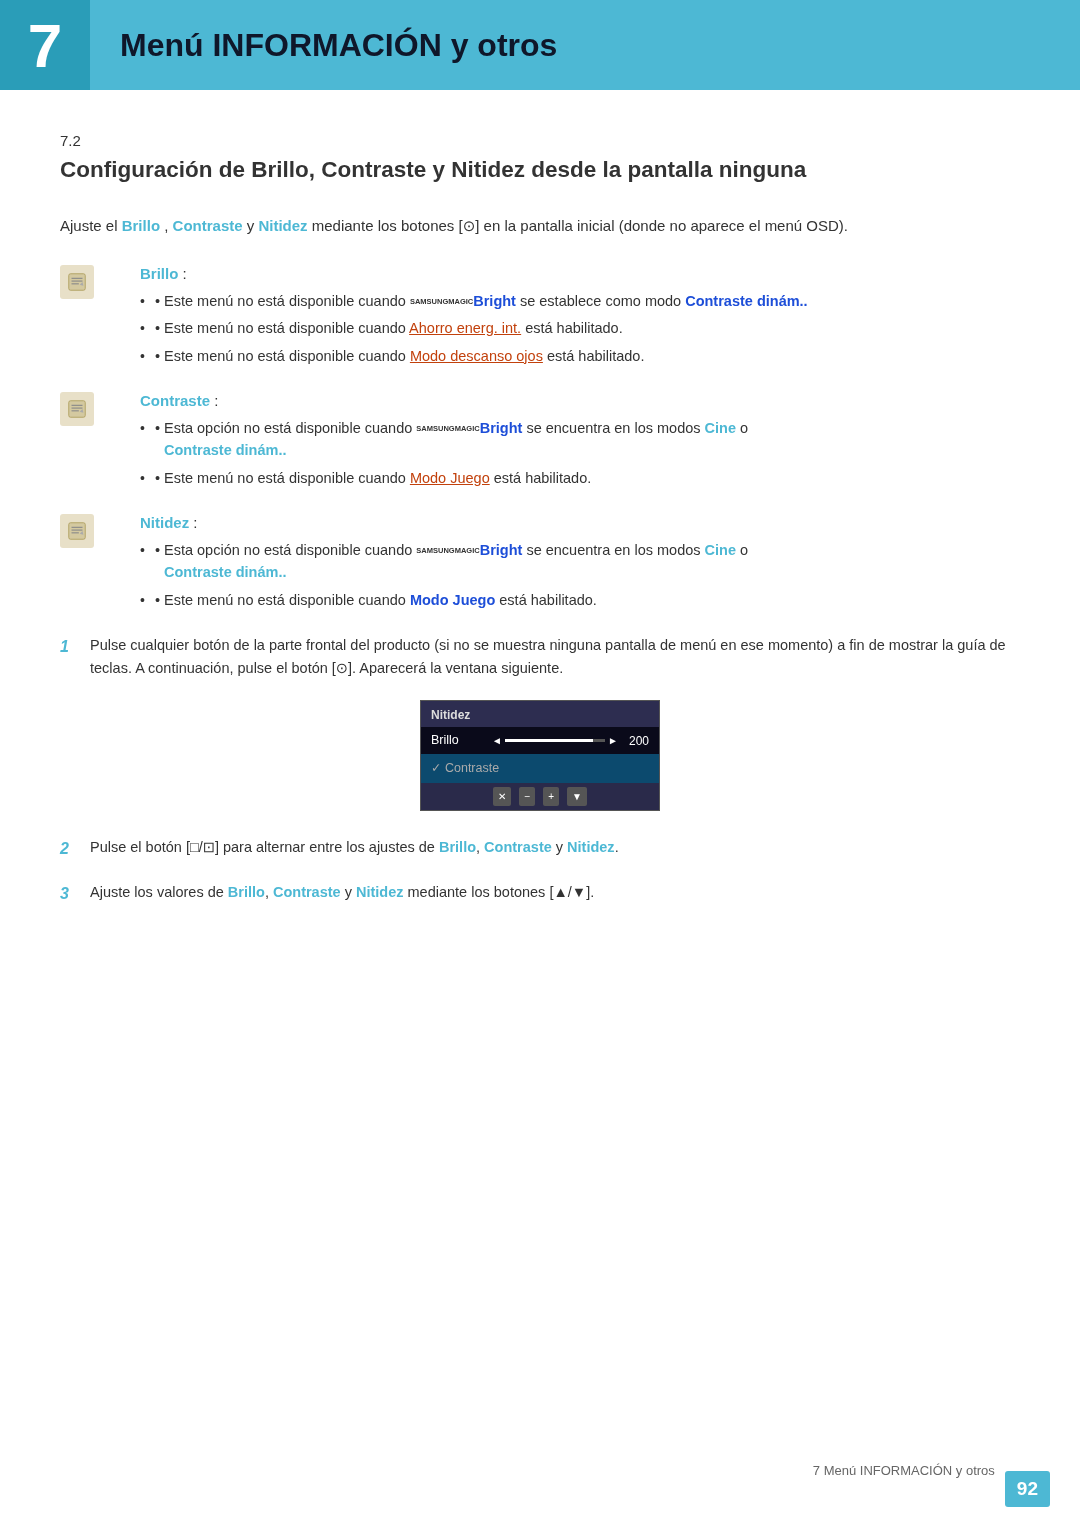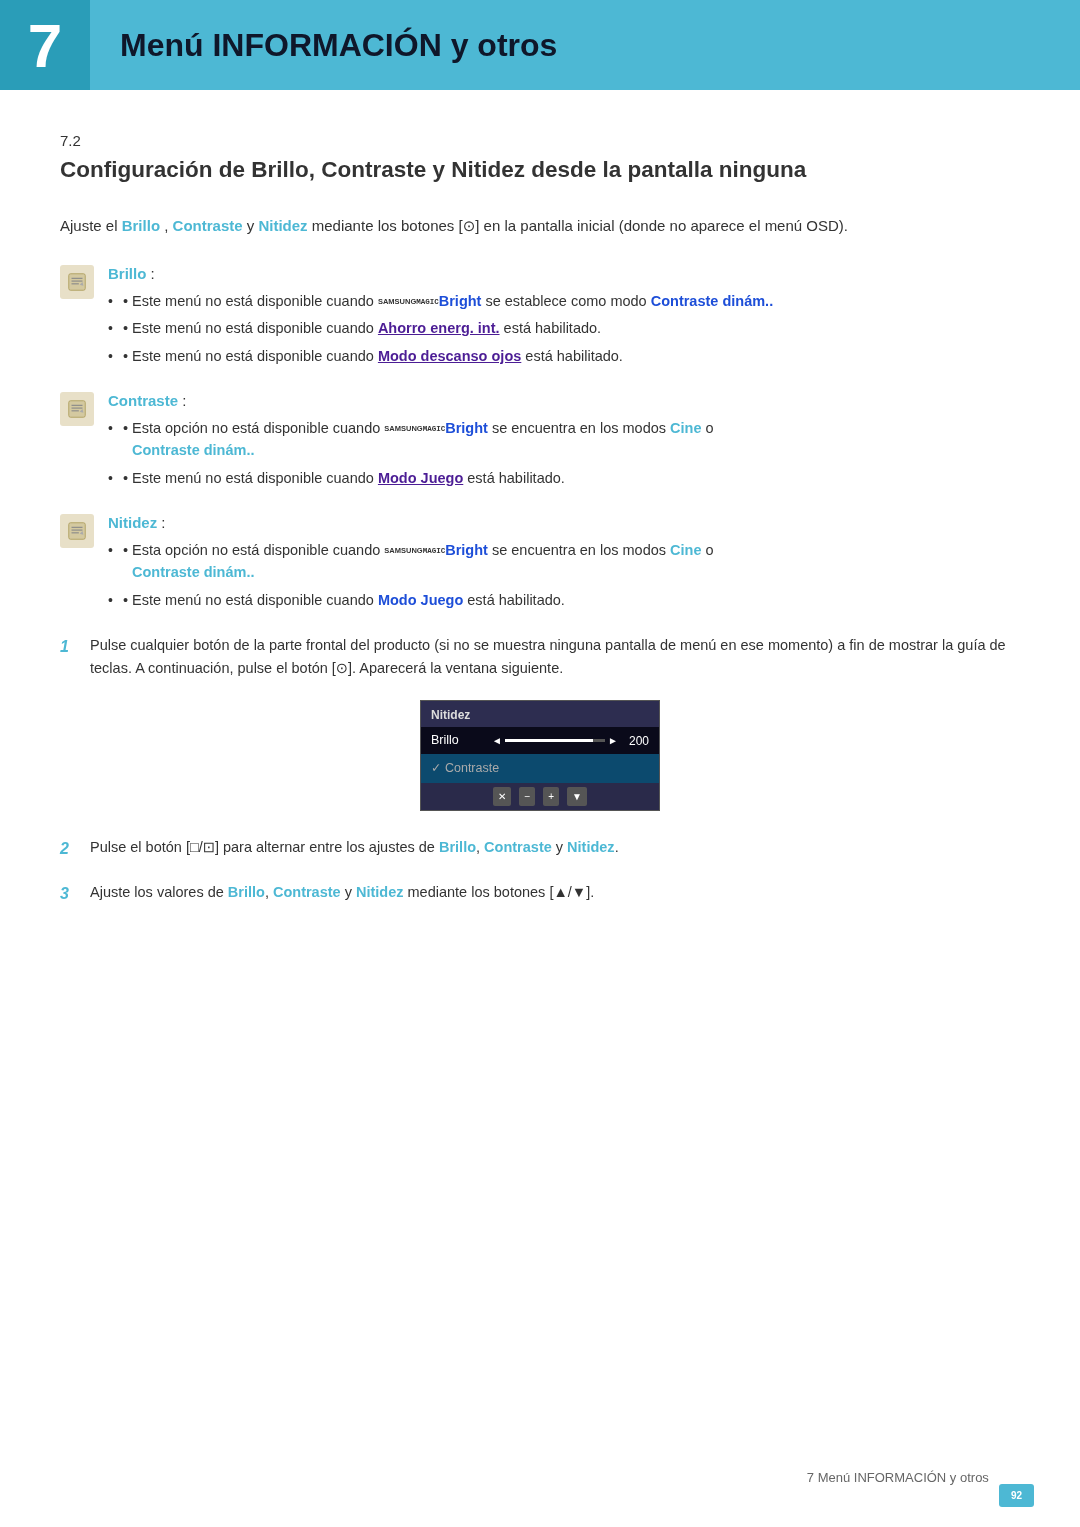--- a/index.html
+++ b/index.html
@@ -51,27 +51,28 @@
 
     
     .intro-para {
       margin-bottom: 25px;
       font-size: 15px;
       color: #333;
       line-height: 1.6;
     }
     .bold-cyan { font-weight: bold; color: #4db8d4; }
     .bold-black { font-weight: bold; color: #1d4ed8; }
-    .underline-cyan { font-weight: bold; color: #4c1d95; text-decoration: underline; }
+    .underline-cyan { font-weight: normal; color: #c2410c; text-decoration: underline; }
 
     
     .note-block {
       display: flex;
       align-items: flex-start;
       margin-bottom: 18px;
+      gap: 32px;
     }
     
     .pencil-icon {
       width: 34px;
       height: 34px;
       background: #e8e0c8;
       border-radius: 3px;
       margin-right: 14px;
       flex-shrink: 0;
       display: flex;
@@ -117,21 +118,20 @@
       font-size: 9px;
       font-weight: bold;
       line-height: 1.1;
       margin-right: 0px;
     }
     .samsung-magic span:first-child {
       font-size: 7.5px;
     }
     .samsung-magic span:last-child {
       font-size: 7.5px;
-      font-family: Liberation Mono, monospace;
     }
 
     
     .step {
       display: flex;
       align-items: flex-start;
       margin-bottom: 20px;
     }
     .step-number {
       font-size: 16px;
@@ -242,35 +242,35 @@
       display: inline-flex;
       align-items: center;
       justify-content: center;
     }
 
     
     .page-footer {
       position: absolute;
       bottom: 20px;
       left: 0;
-      right: 16px;
+      right: 0;
       display: flex;
       justify-content: flex-end;
       align-items: center;
       padding: 0 30px;
     }
     .footer-text {
       font-size: 13px;
       color: #666;
       margin-right: 10px;
     }
     .footer-page {
       background: #4db8d4;
       color: #fff;
-      font-size: 10px;
+      font-size: 19px;
       font-weight: bold;
       padding: 4px 12px;
       border-radius: 3px;
       margin-top: 36px;
     }
 
     .note-content {
       flex: 1;
     }
 

